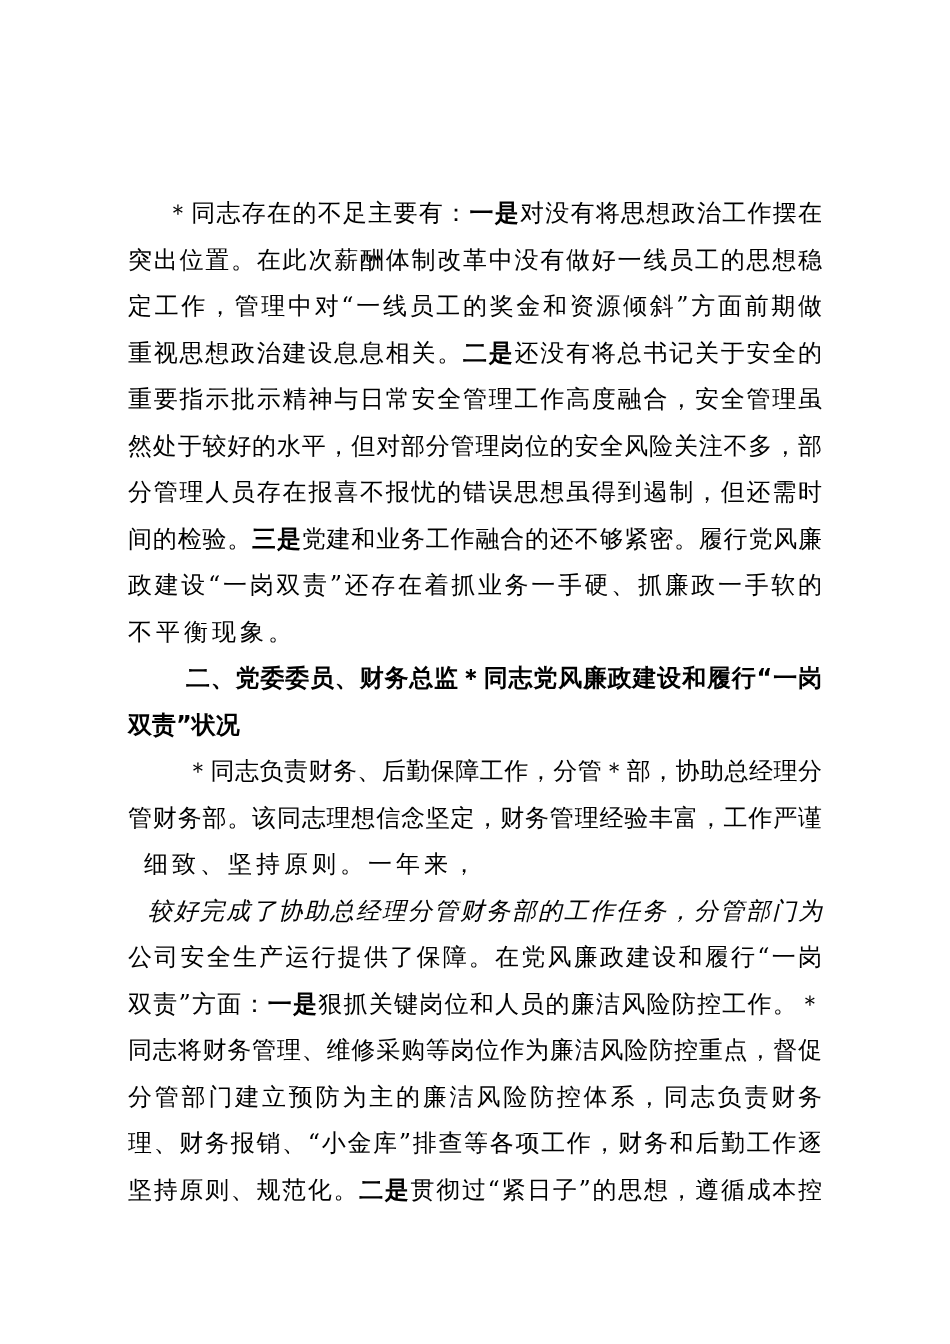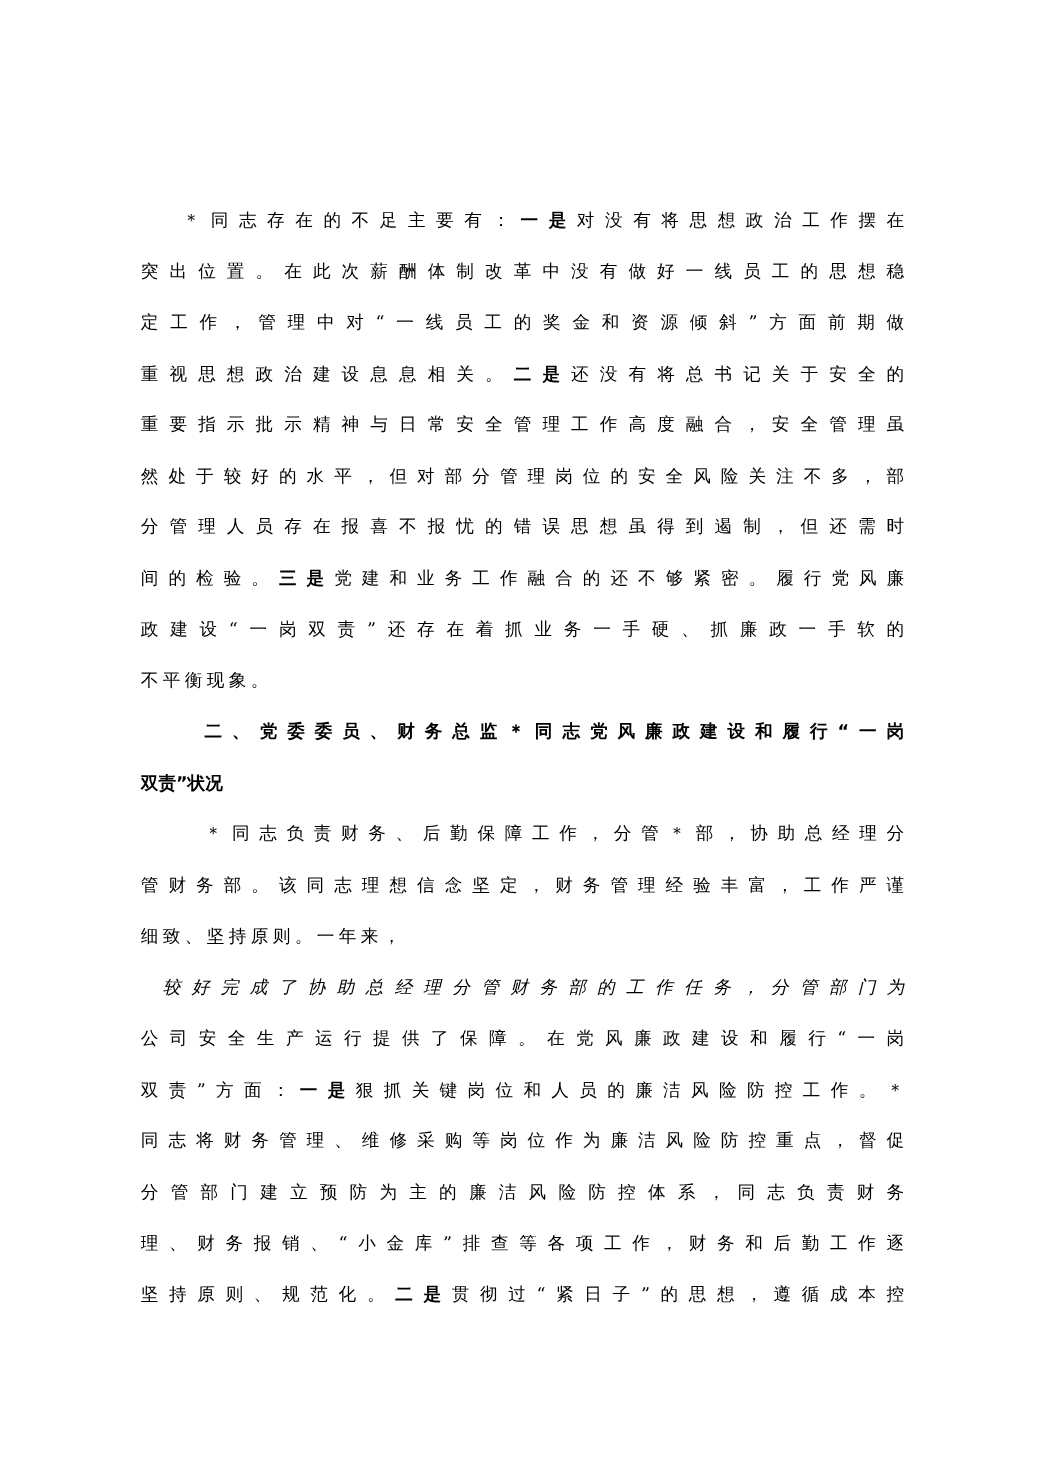--- a/index.html
+++ b/index.html
@@ -16,22 +16,22 @@
     color: #000000;
   }
   .page {
     position: absolute;
     left: 128px;
     top: 187px;
     width: 694px;
   }
   .line {
     height: 46.5px;
-    line-height: 26px;
-    font-size: 16px;
+    line-height: 52px;
+    font-size: 24px;
     white-space: nowrap;
     text-align: justify;
     text-align-last: justify;
     letter-spacing: 0;
   }
   .line.last {
     text-align-last: left;
     letter-spacing: 10px;
   }
   .line.indent {
@@ -80,21 +80,21 @@
   </div>
 
   <div class="para heading">
     <div class="line indent2">二、党委委员、财务总监＊同志党风廉政建设和履行“一岗</div>
     <div class="line last" style="letter-spacing:0;">双责”状况</div>
   </div>
 
   <div class="para">
     <div class="line indent2">＊同志负责财务、后勤保障工作，分管＊部，协助总经理分</div>
     <div class="line">管财务部。该同志理想信念坚定，财务管理经验丰富，工作严谨</div>
-    <div class="line last" style="letter-spacing:4px;">细致、坚持原则。一年来，</div>
+    <div class="line last" style="letter-spacing:4px;margin-left:16px;">细致、坚持原则。一年来，</div>
   </div>
 
   <div class="para">
     <div class="line indent-wide">较好完成了协助总经理分管财务部的工作任务，分管部门为</div>
     <div class="line">公司安全生产运行提供了保障。在党风廉政建设和履行“一岗</div>
     <div class="line">
       <span>双责”方面：</span><span class="bold">一是</span><span>狠抓关键岗位和人员的廉洁风险防控工作。＊</span>
     </div>
     <div class="line">同志将财务管理、维修采购等岗位作为廉洁风险防控重点，督促</div>
     <div class="line">分管部门建立预防为主的廉洁风险防控体系，同志负责财务</div>

